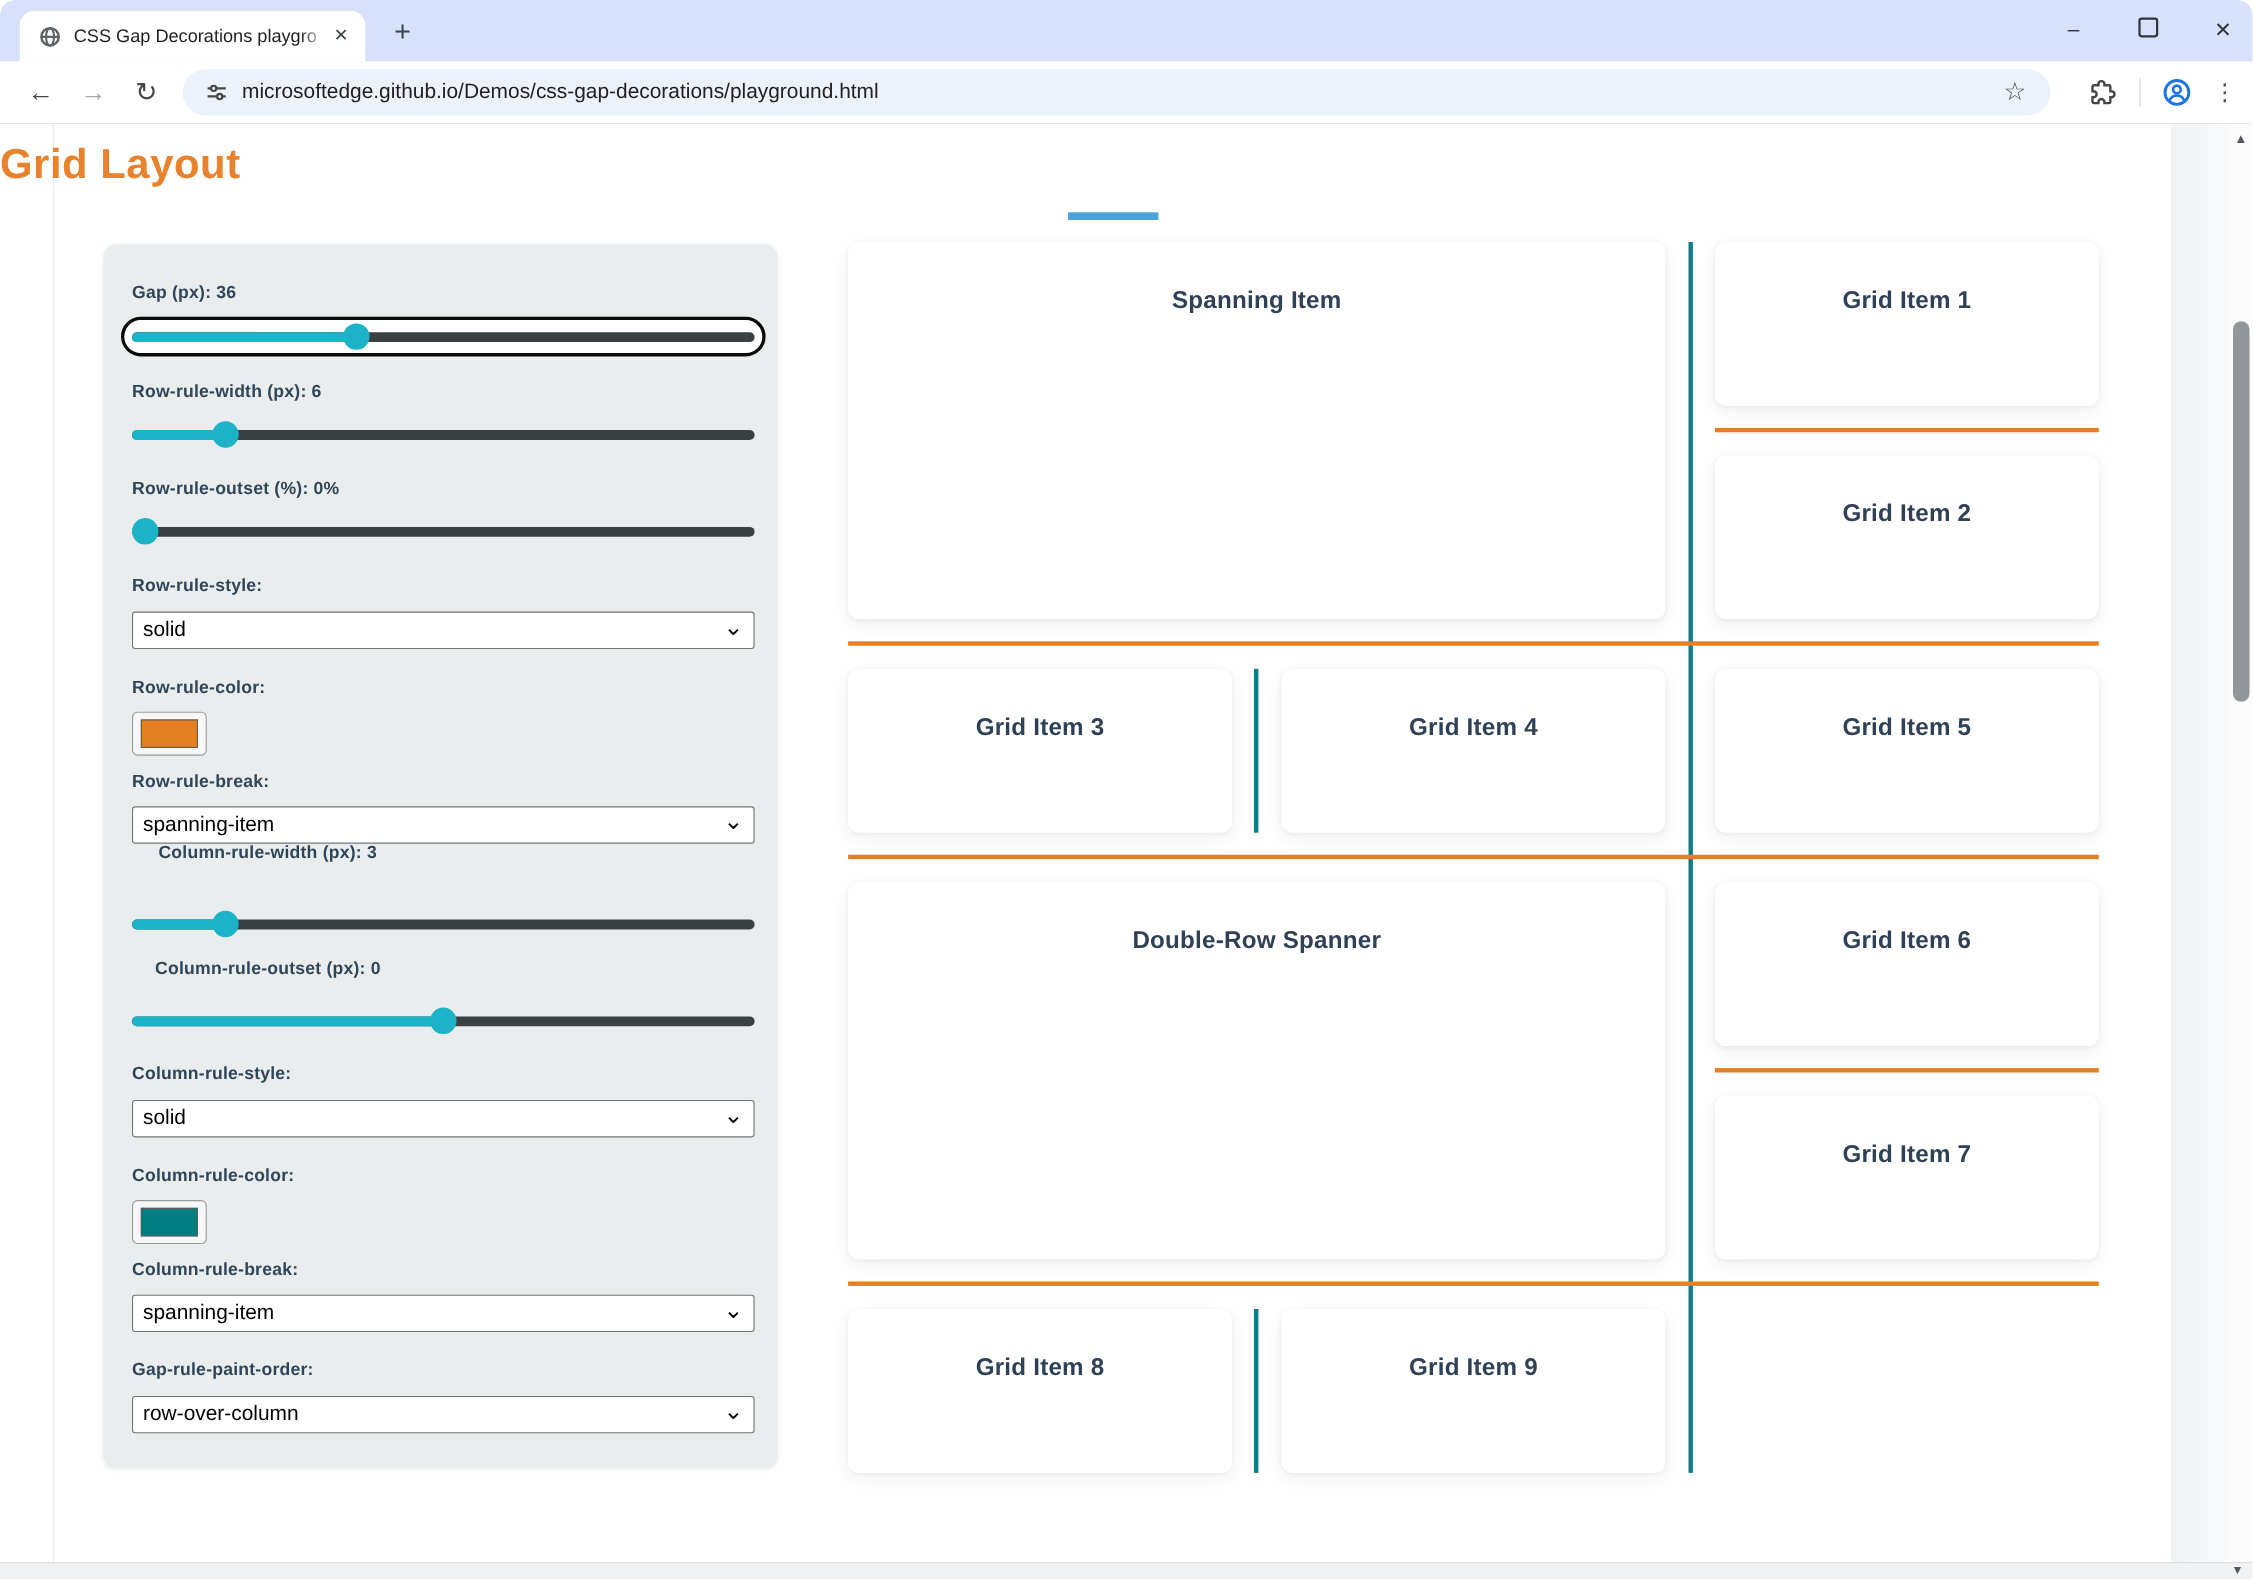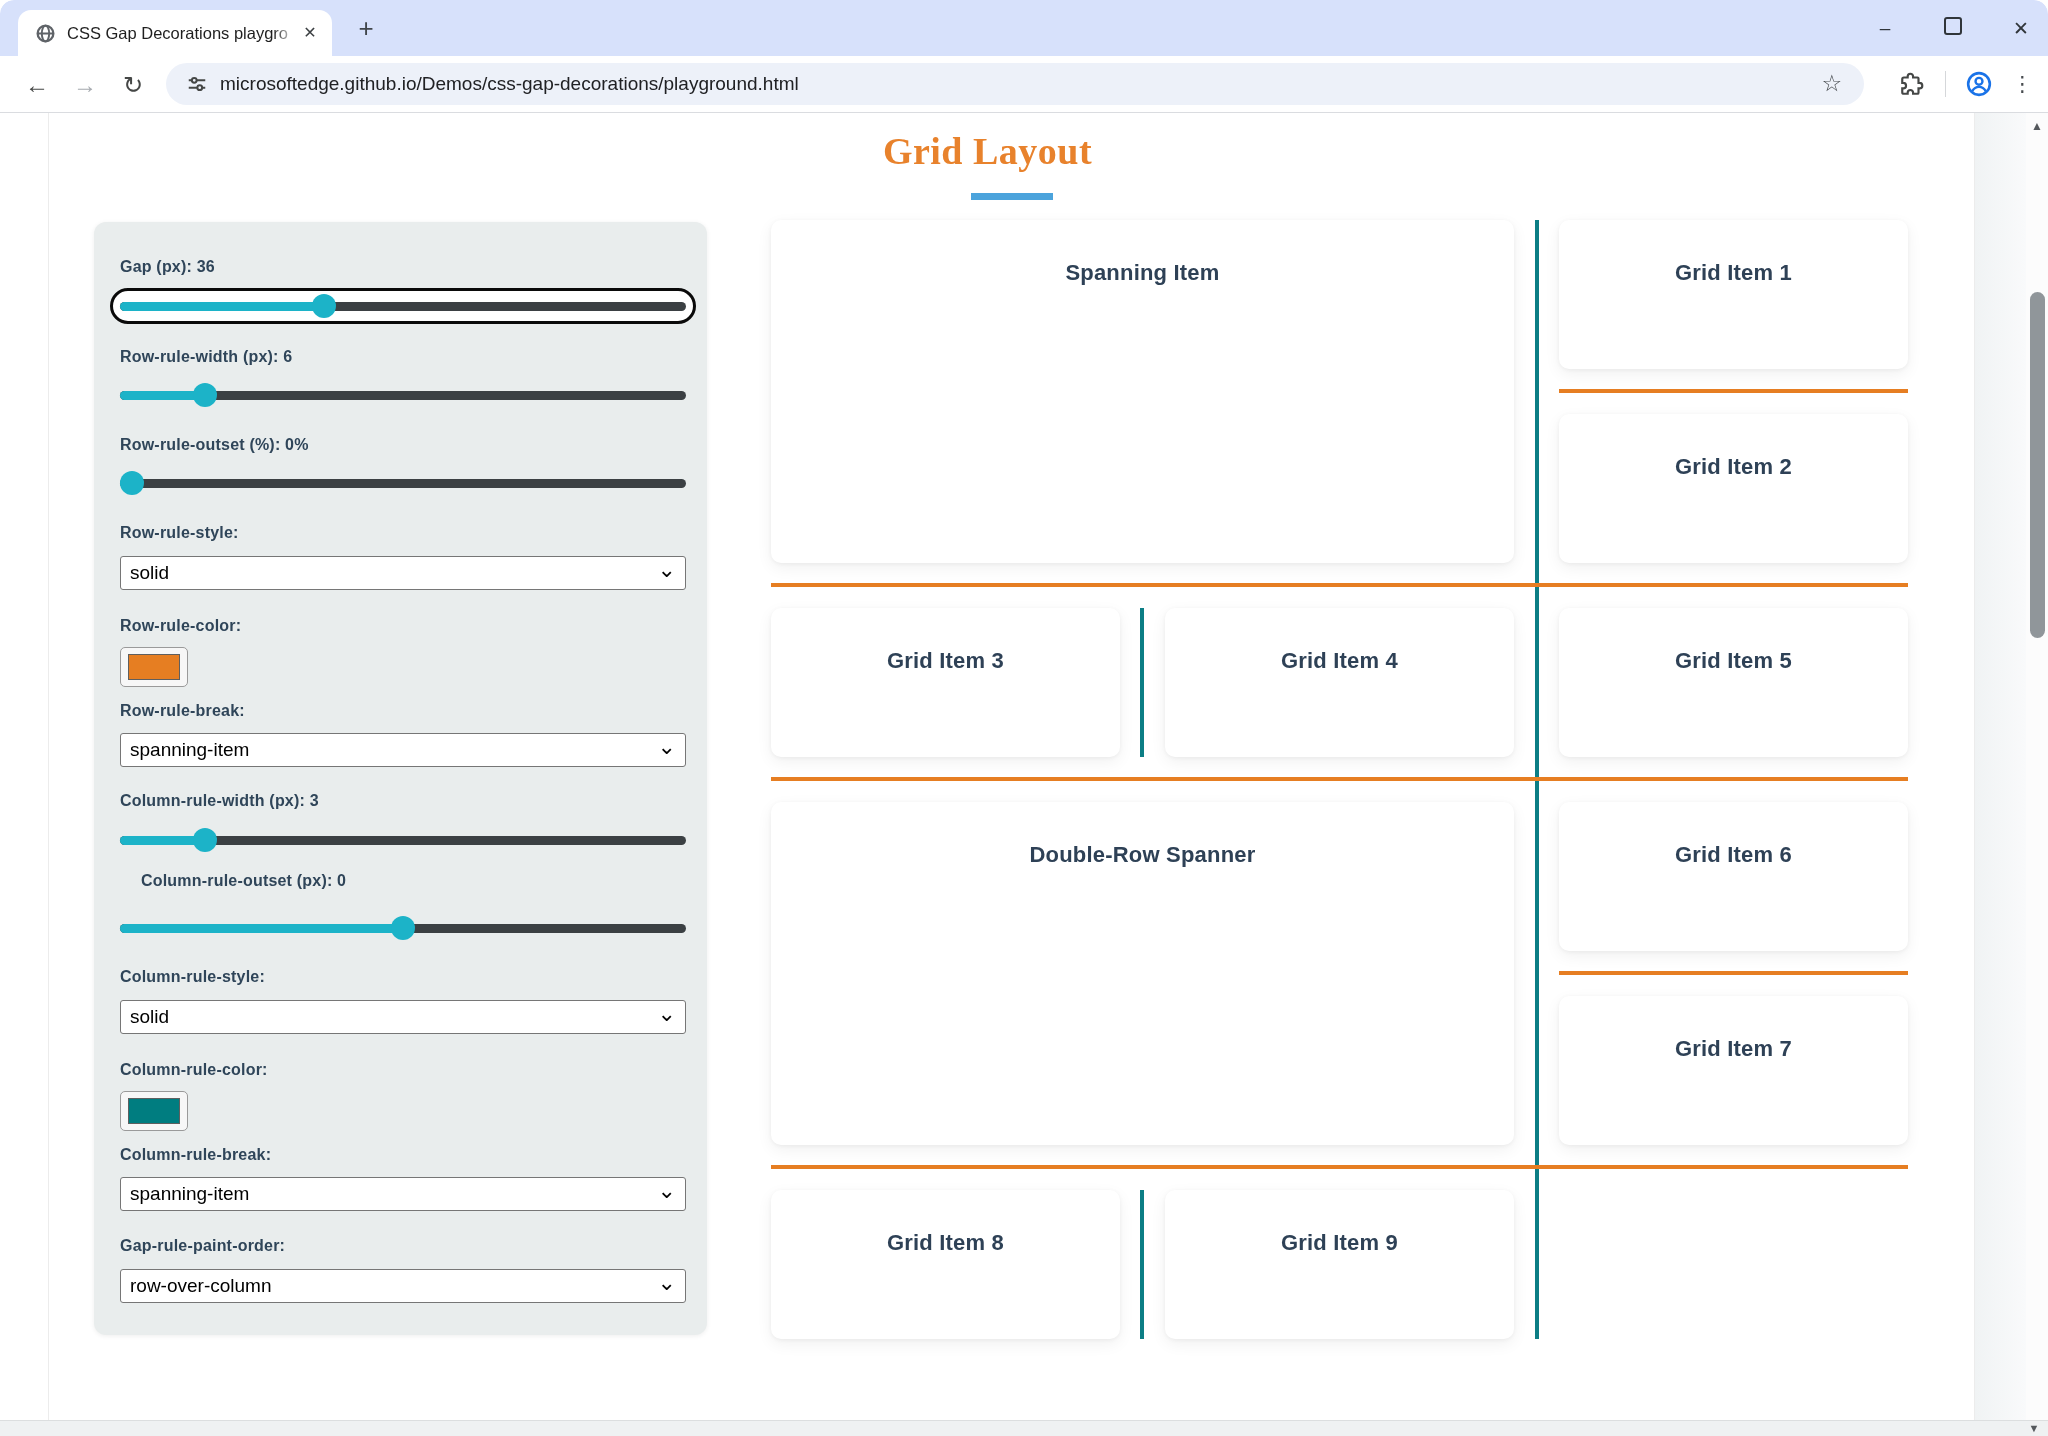--- a/index.html
+++ b/index.html
@@ -28,22 +28,22 @@
   .url-text{position:absolute;left:54px;top:0;height:42px;line-height:42px;font-size:19px;color:#202124;white-space:nowrap;}
   .star-ico{position:absolute;right:22px;top:7px;font-size:23px;color:#474b4f;}
   .tool-right{position:absolute;right:24px;top:0;height:56px;display:flex;align-items:center;gap:20px;}
   .ext-ico,.prof-ico{width:26px;height:26px;}
   .vsep{width:1px;height:26px;background:#d5d7da;}
   .kebab{font-size:21px;color:#474b4f;width:12px;text-align:center;}
 
   
   .page{position:absolute;left:0;top:113px;width:2048px;height:1323px;background:#fff;}
   .edge{position:absolute;top:0;bottom:15px;width:1px;background:#ececec;}
-  .page-title{position:absolute;left:0;top:16px;width:1975px;text-align:center;
-    font-size:38px;font-weight:700;letter-spacing:.5px;font-family:Liberation Serif, serif;}
+  .page-title{position:absolute;left:0;top:16px;width:1975px;
+    font-size:38px;font-weight:700;letter-spacing:.5px;}
   .title-underline{position:absolute;left:971px;top:80px;width:82px;height:7px;}
 
   
   .panel{position:absolute;left:94px;top:109px;width:613px;height:1113px;background:#e9eded;border-radius:12px;
     box-shadow:0 1px 5px rgba(0,0,0,.07);}
   .ctl-label{position:absolute;left:120px;font-size:16px;font-weight:700;color:#2f4559;letter-spacing:.2px;white-space:nowrap;}
   .slider{position:absolute;left:120px;width:566px;height:24px;}
   .slider .track{position:absolute;left:0;right:0;top:8px;height:9px;border-radius:5px;background:#3b4043;}
   .slider .fill{position:absolute;left:0;top:8px;height:9px;border-radius:5px 0 0 5px;}
   .slider .thumb{position:absolute;top:0;width:24px;height:24px;margin-left:-12px;border-radius:50%;}
@@ -165,21 +165,21 @@
     <div class="swatch" style="top:534px;">
       <div class="swatch-inner" style="background: rgb(230, 126, 34);"></div>
     </div>
 
     <div class="ctl-label" style="top:589px;">Row-rule-break:</div>
     <div class="sel" style="top:620px;">
       <span>spanning-item</span>
       <span class="chev">⌄</span>
     </div>
 
-    <div class="ctl-label" style="top:679px;">Column-rule-width (px): 3</div>
+    <div class="ctl-label" style="top:654px;margin-left:24px;">Column-rule-width (px): 3</div>
     <div class="slider" style="top:715px;">
       <div class="track"></div>
       <div class="fill" style="width: 85px; background: rgb(28, 179, 200);"></div>
       <div class="thumb" style="left: 85px; background: rgb(28, 179, 200);"></div>
     </div>
 
     <div class="ctl-label" style="top:759px;margin-left:21px;">Column-rule-outset (px): 0</div>
     <div class="slider" style="top:803px;">
       <div class="track"></div>
       <div class="fill" style="width: 283px; background: rgb(28, 179, 200);"></div>

